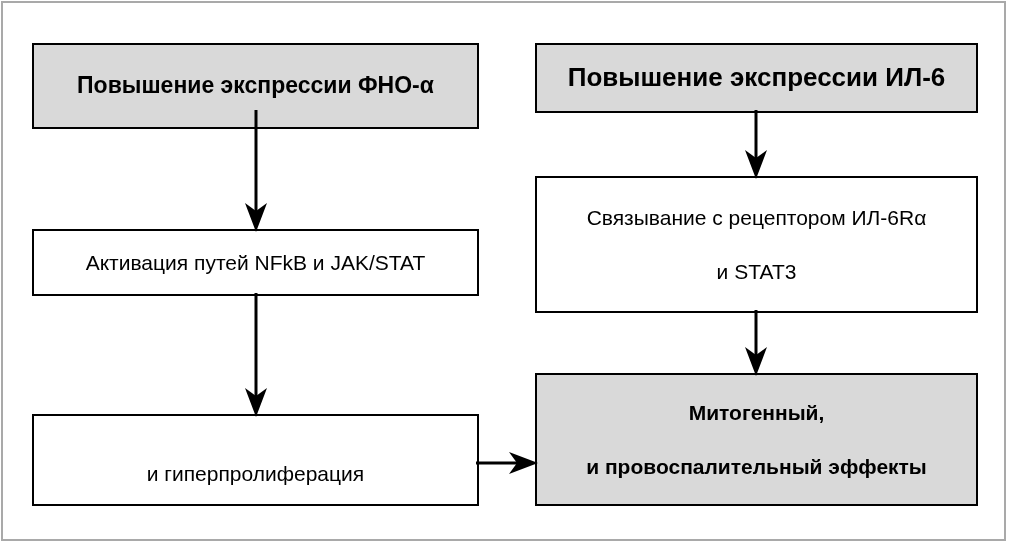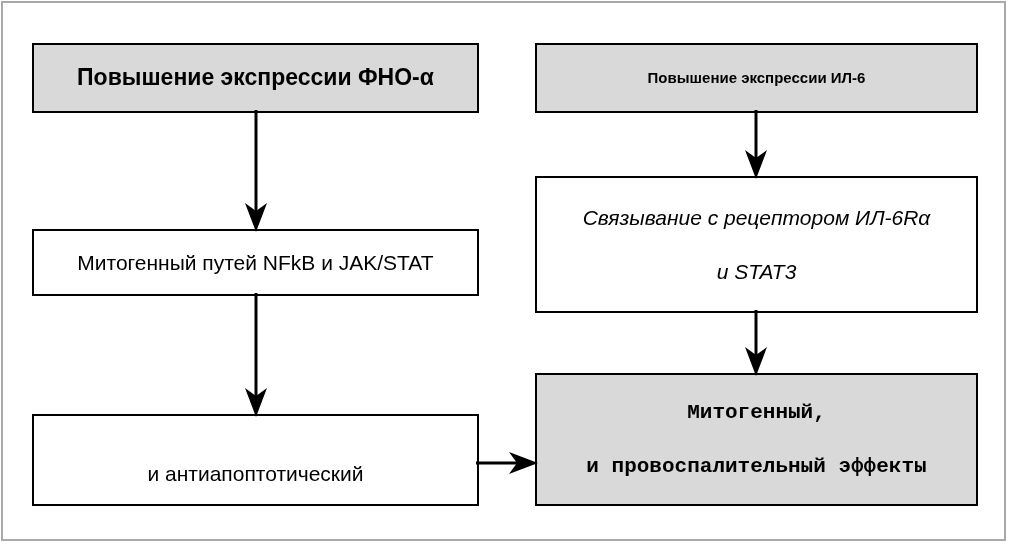--- a/index.html
+++ b/index.html
@@ -46,26 +46,26 @@
   }
   .node.bold {
     font-weight: bold;
   }
   .node-text {
     display: block;
     width: 100%;
   }
 
   
-  #node-tnf          { left: 32px;  top: 43px;  width: 447px; height: 70px;  font-size: 23px; }
-  #node-il6          { left: 535px; top: 43px;  width: 443px; height: 70px;  font-size: 15px; }
+  #node-tnf          { left: 32px;  top: 43px;  width: 447px; height: 86px;  font-size: 23px; }
+  #node-il6          { left: 535px; top: 43px;  width: 443px; height: 70px;  font-size: 26px; }
   #node-nfkb         { left: 32px;  top: 229px; width: 447px; height: 67px;  font-size: 21px; }
-  #node-il6r         { left: 535px; top: 176px; width: 443px; height: 137px; font-size: 21px; font-style: italic; }
+  #node-il6r         { left: 535px; top: 176px; width: 443px; height: 137px; font-size: 21px; }
   #node-inflammation { left: 32px;  top: 414px; width: 447px; height: 92px;  font-size: 21px; }
-  #node-effects      { left: 535px; top: 373px; width: 443px; height: 133px; font-size: 21px; font-family: Liberation Mono, monospace; }
+  #node-effects      { left: 535px; top: 373px; width: 443px; height: 133px; font-size: 21px; }
 
   
   .connector {
     position: absolute;
   }
   #arrow-tnf-to-nfkb          { left: 236px; top: 110px; width: 40px; height: 122px; }
   #arrow-nfkb-to-inflammation { left: 236px; top: 293px; width: 40px; height: 124px; }
   #arrow-il6-to-il6r          { left: 736px; top: 110px; width: 40px; height: 69px; }
   #arrow-il6r-to-effects      { left: 736px; top: 310px; width: 40px; height: 66px; }
   #arrow-inflammation-to-effects { left: 476px; top: 443px; width: 62px; height: 40px; }
@@ -79,35 +79,35 @@
 
   <div class="node shaded bold" id="node-tnf">
     <span class="node-text">Повышение экспрессии ФНО-α</span>
   </div>
 
   <div class="node shaded bold" id="node-il6">
     <span class="node-text">Повышение экспрессии ИЛ-6</span>
   </div>
 
   <div class="node" id="node-nfkb">
-    <span class="node-text">Митогенный путей NFkB и JAK/STAT</span>
+    <span class="node-text">Активация путей NFkB и JAK/STAT</span>
   </div>
 
   <div class="node" id="node-il6r">
     <span class="node-text">
       <span>Связывание с рецептором ИЛ-6Rα</span><br>
       <br>
       <span>и STAT3</span>
     </span>
   </div>
 
   <div class="node" id="node-inflammation">
     <span class="node-text">
       <br>
-      <span>и антиапоптотический</span>
+      <span>и гиперпролиферация</span>
     </span>
   </div>
 
   <div class="node shaded bold" id="node-effects">
     <span class="node-text">
       <span>Митогенный,</span><br>
       <br>
       <span>и провоспалительный эффекты</span>
     </span>
   </div>

